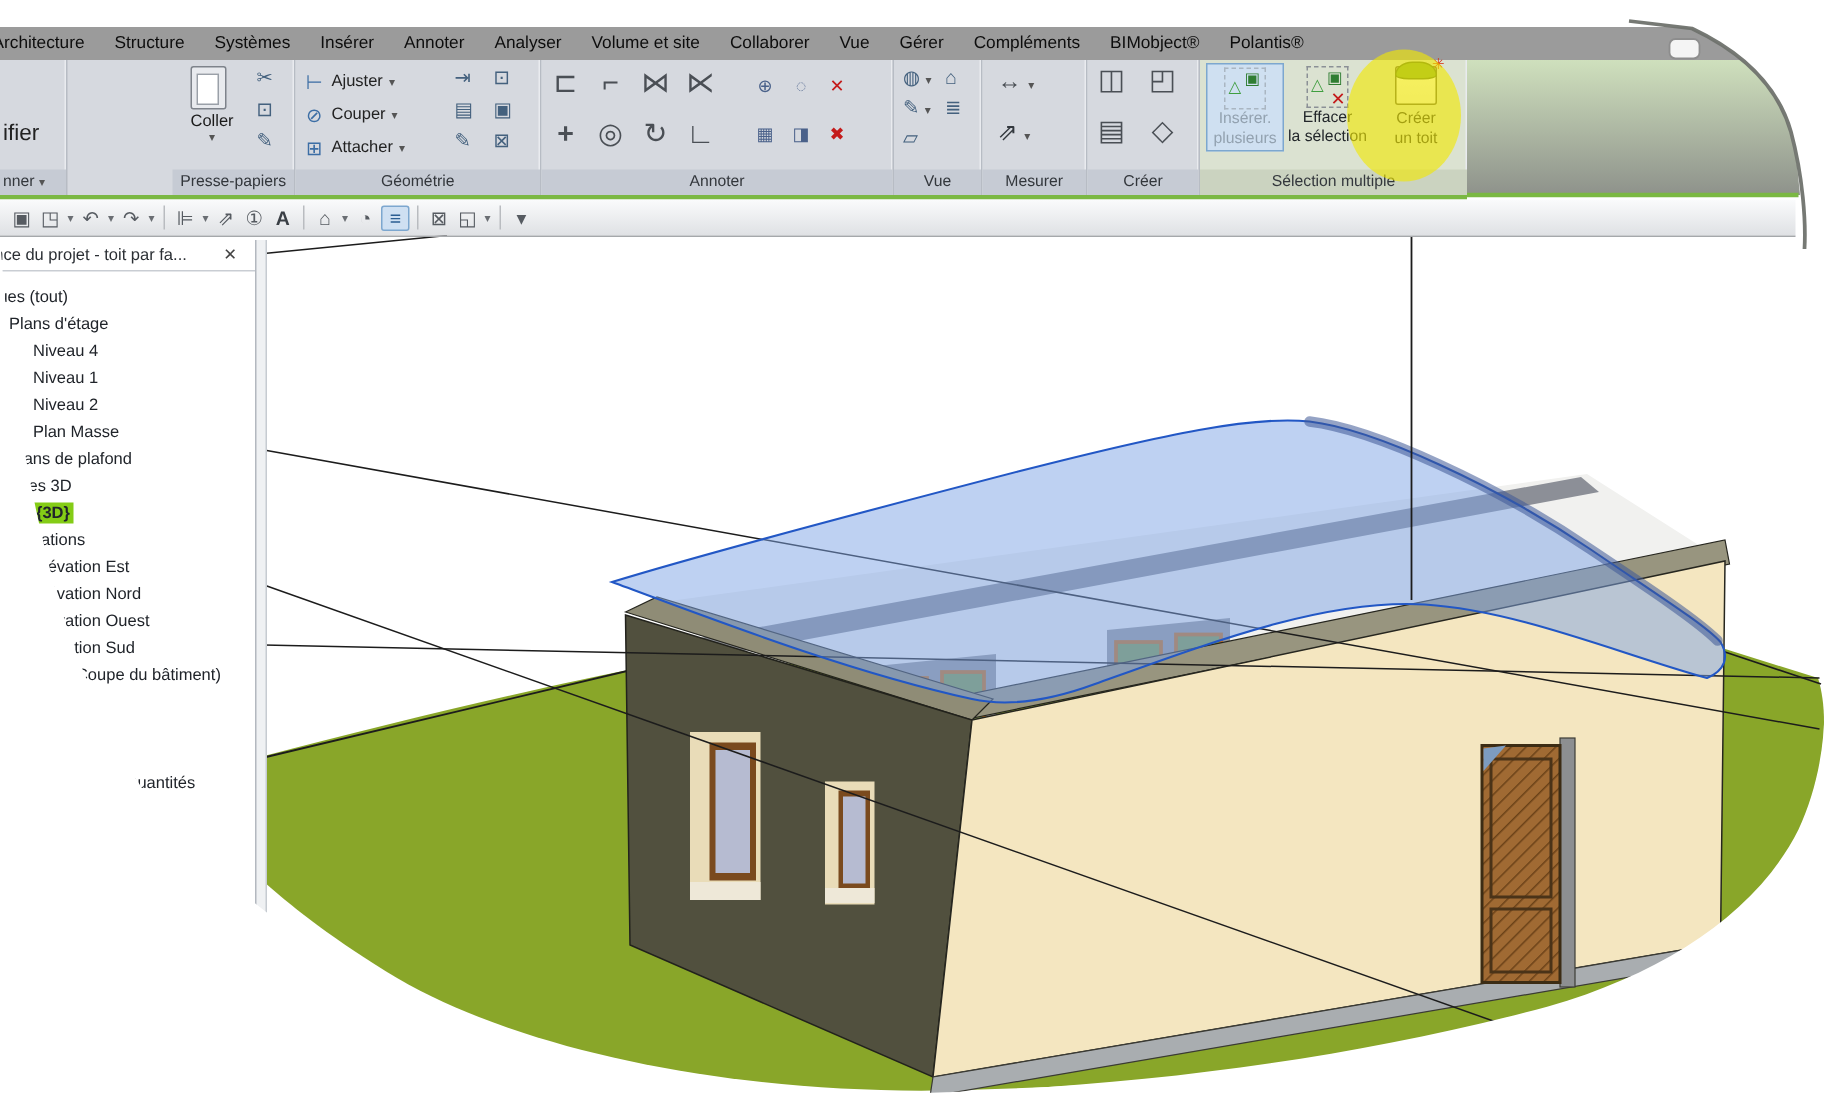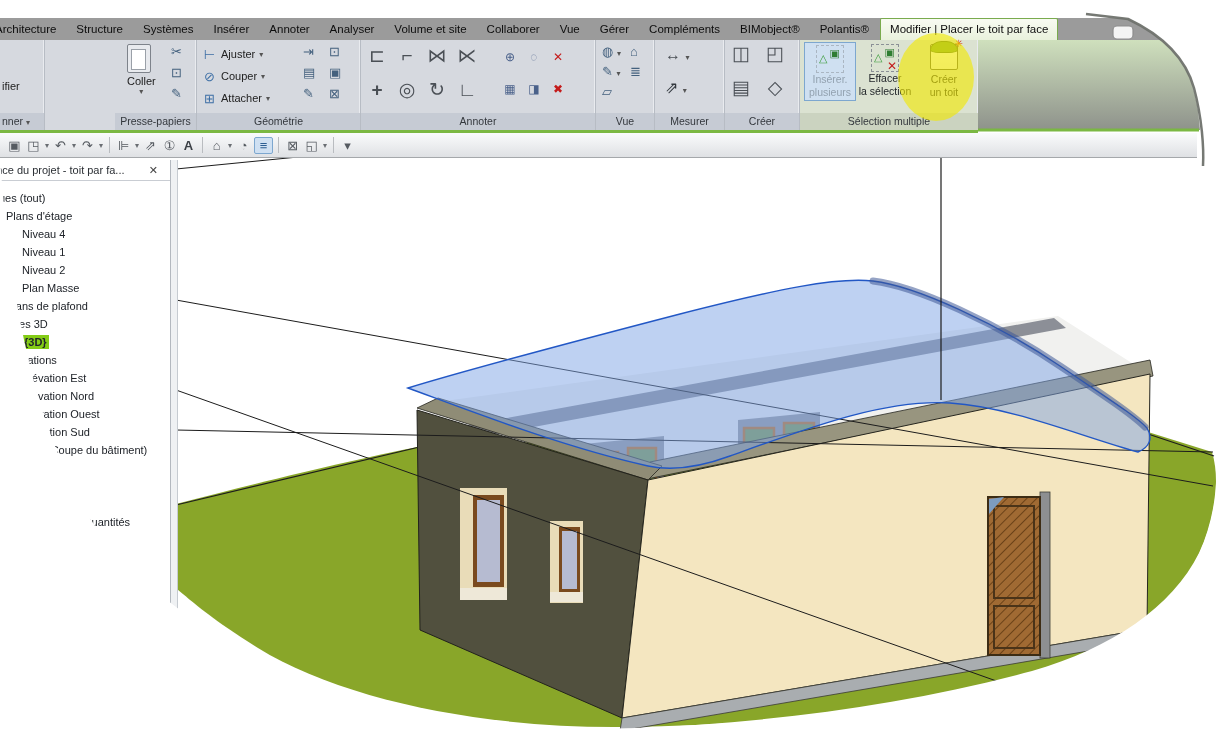--- a/index.html
+++ b/index.html
@@ -182,27 +182,26 @@
     <div class="tab">Insérer</div>
     <div class="tab">Annoter</div>
     <div class="tab">Analyser</div>
     <div class="tab">Volume et site</div>
     <div class="tab">Collaborer</div>
     <div class="tab">Vue</div>
     <div class="tab">Gérer</div>
     <div class="tab">Compléments</div>
     <div class="tab">BIMobject®</div>
     <div class="tab">Polantis®</div>
-    <div class="tab active">Modifier | Placer le toit par face</div>
   </div>
 
   <div class="panelarea">
 
     <div class="panel" style="left:0;width:44px;">
-      <div style="position:absolute;left:2px;top:40px;font-size:11px;color:#222;">ifier</div>
+      <div style="position:absolute;left:2px;top:40px;font-size:15px;color:#222;">ifier</div>
       <div class="plabel" style="text-align:left;padding-left:2px;">
         <span>nner</span> <span class="dd">▾</span>
       </div>
     </div>
 
 
     <div class="panel" style="left:115px;width:81px;">
       <div style="position:absolute;left:12px;top:4px;">
         <div class="clip"></div>
         <div style="font-size:11px;text-align:left;margin-top:2px;">Coller</div>

